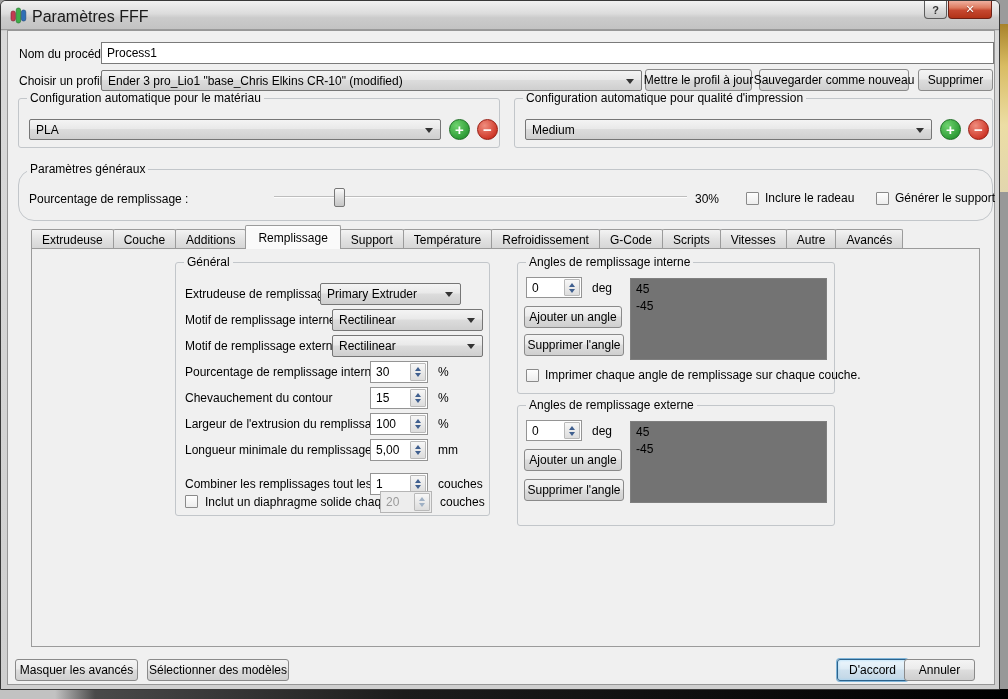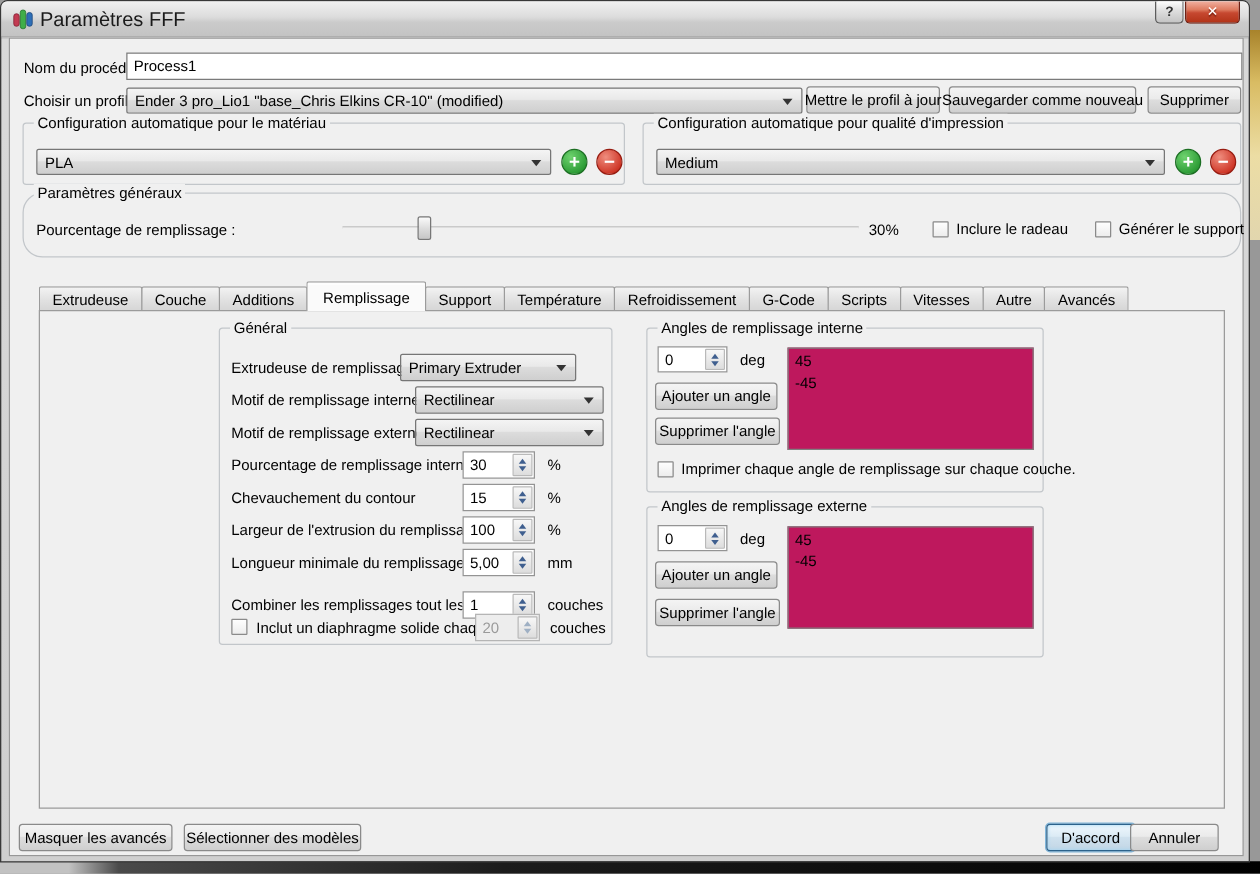--- a/index.html
+++ b/index.html
@@ -58,21 +58,21 @@
   .checkbox { width:13px; height:13px; background:linear-gradient(#fefefe,#ededed); border:1px solid #8a8a8a; border-radius:1px; display:inline-block; flex:none; }
   .spin { position:absolute; background:#fff; border:1px solid #949494; display:flex; align-items:center; }
   .spin .val { flex:1; padding-left:5px; }
   .spin .arrows { width:16px; height:calc(100% - 2px); margin-right:1px; border:1px solid #b9b9b9; border-radius:1px;
     background:linear-gradient(#f7f7f7,#ddd); display:flex; flex-direction:column; align-items:center; justify-content:center; gap:2px; }
   .arrow-up { width:0; height:0; border:3px solid transparent; border-bottom:4px solid #3f5f8f; margin-top:-2px; }
   .arrow-dn { width:0; height:0; border:3px solid transparent; border-top:4px solid #3f5f8f; margin-bottom:-2px; }
   .spin.disabled { background:#ededed; color:#9a9a9a; border-color:#b5b5b5; }
   .spin.disabled .arrow-up { border-bottom-color:#9fb0c4; }
   .spin.disabled .arrow-dn { border-top-color:#9fb0c4; }
-  .listbox { position:absolute; background:#be185d; border:1px solid #7f7f7f; padding:2px 5px; line-height:17px; }
+  .listbox { position:absolute; background:#737373; border:1px solid #7f7f7f; padding:2px 5px; line-height:17px; }
   .check-row { position:absolute; display:flex; align-items:center; gap:6px; white-space:nowrap; }
 
   
   .slider-zone { position:absolute; }
   .slider-track { position:absolute; left:0; right:0; top:9px; height:2px; background:#bdbdbd; border-bottom:1px solid #fdfdfd; }
   .slider-handle { position:absolute; top:1px; width:11px; height:19px; border:1px solid #777;
     border-radius:2px; background:linear-gradient(#fafafa,#d8d8d8 60%,#c6c6c6); }
 
   
   .tabbar { position:absolute; left:23px; top:197px; height:21px; display:flex; align-items:flex-end; }
@@ -152,21 +152,21 @@
         <span>Medium</span>
       </div>
       <div class="round-btn round-green" style="left:425px; top:20px;">
         <span>+</span>
       </div>
       <div class="round-btn round-red" style="left:453px; top:20px;">
         <span>−</span>
       </div>
     </div>
 
-    <div class="groupbox" style="left:10px; top:123px; width:975px; height:52px;border-radius:16px;">
+    <div class="groupbox" style="left:10px; top:138px; width:975px; height:52px;border-radius:16px;">
       <span class="legend">Paramètres généraux</span>
       <span class="lbl" style="left:10px; top:22px;">Pourcentage de remplissage :</span>
       <div class="slider-zone" style="left:255px; top:17px; width:413px; height:21px;">
         <div class="slider-track"></div>
         <div class="slider-handle" style="left:14.5%;"></div>
       </div>
       <span class="lbl" style="left:676px; top:22px;">30%</span>
       <div class="check-row" style="left:727px; top:21px;text-align:right;">
         <span class="checkbox"></span>
         <span>Inclure le radeau</span>

